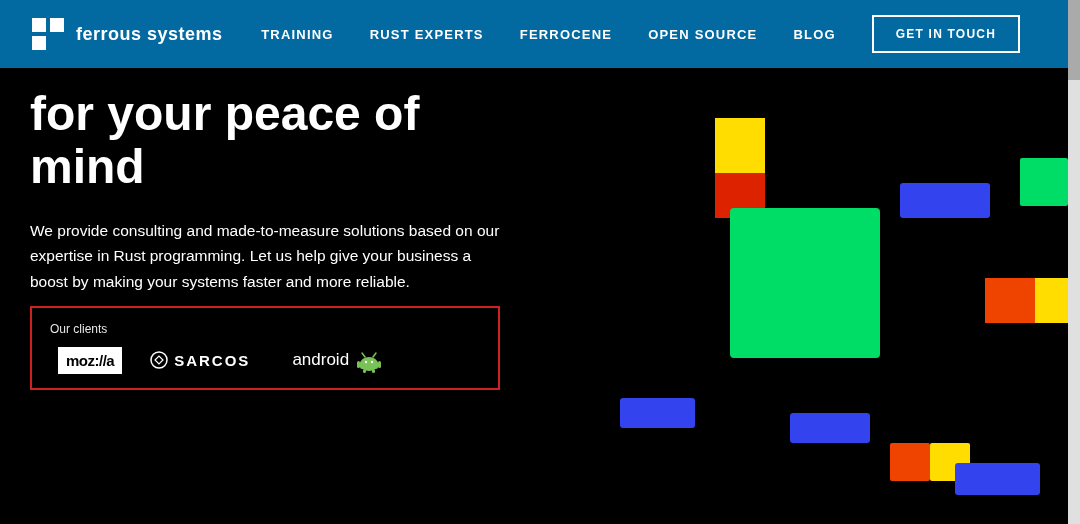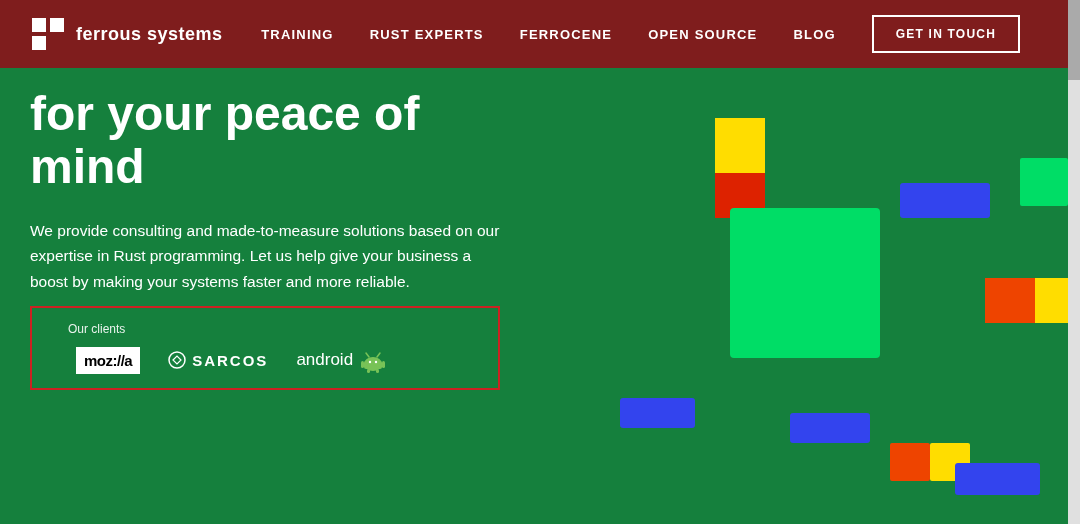--- a/index.html
+++ b/index.html
@@ -11,21 +11,21 @@
       background: #2233cc;
       position: relative;
     }
 
     
     .navbar {
       display: flex;
       align-items: center;
       padding: 0 30px;
       height: 68px;
-      background: #7f1d1d;
+      background: #0369a1;
       position: relative;
       z-index: 10;
     }
     .logo-area {
       display: flex;
       align-items: center;
       gap: 10px;
       flex-shrink: 0;
     }
     .logo-icon {
@@ -68,21 +68,21 @@
       cursor: pointer;
       white-space: nowrap;
       background: transparent;
     }
 
     
     .main {
       position: relative;
       width: 100%;
       height: calc(524px - 68px);
-      background: #15803d;
+      background: #000000;
       overflow: hidden;
     }
 
     
     .left-content {
       position: absolute;
       left: 30px;
       top: 0;
       width: 510px;
       padding-top: 20px;
@@ -97,21 +97,21 @@
     }
     .hero-description {
       color: #ffffff;
       font-size: 15.5px;
       line-height: 1.65;
       margin-bottom: 12px;
       max-width: 470px;
     }
     .clients-box {
       border: 2.5px solid #cc2222;
-      padding: 14px 36px;
+      padding: 14px 18px;
       display: inline-block;
       width: 470px;
     }
     .clients-label {
       color: #ffffff;
       font-size: 12px;
       font-weight: 500;
       margin-bottom: 10px;
       opacity: 0.9;
     }
@@ -152,20 +152,21 @@
       letter-spacing: 2px;
       color: #ffffff;
     }
 
     
     .android-logo {
       display: flex;
       align-items: center;
       gap: 6px;
       color: #ffffff;
+      margin-left: 14px;
     }
     .android-text {
       font-size: 17px;
       font-weight: 400;
       color: #ffffff;
       font-family: 'Arial', sans-serif;
     }
 
     
     .shapes-area {

